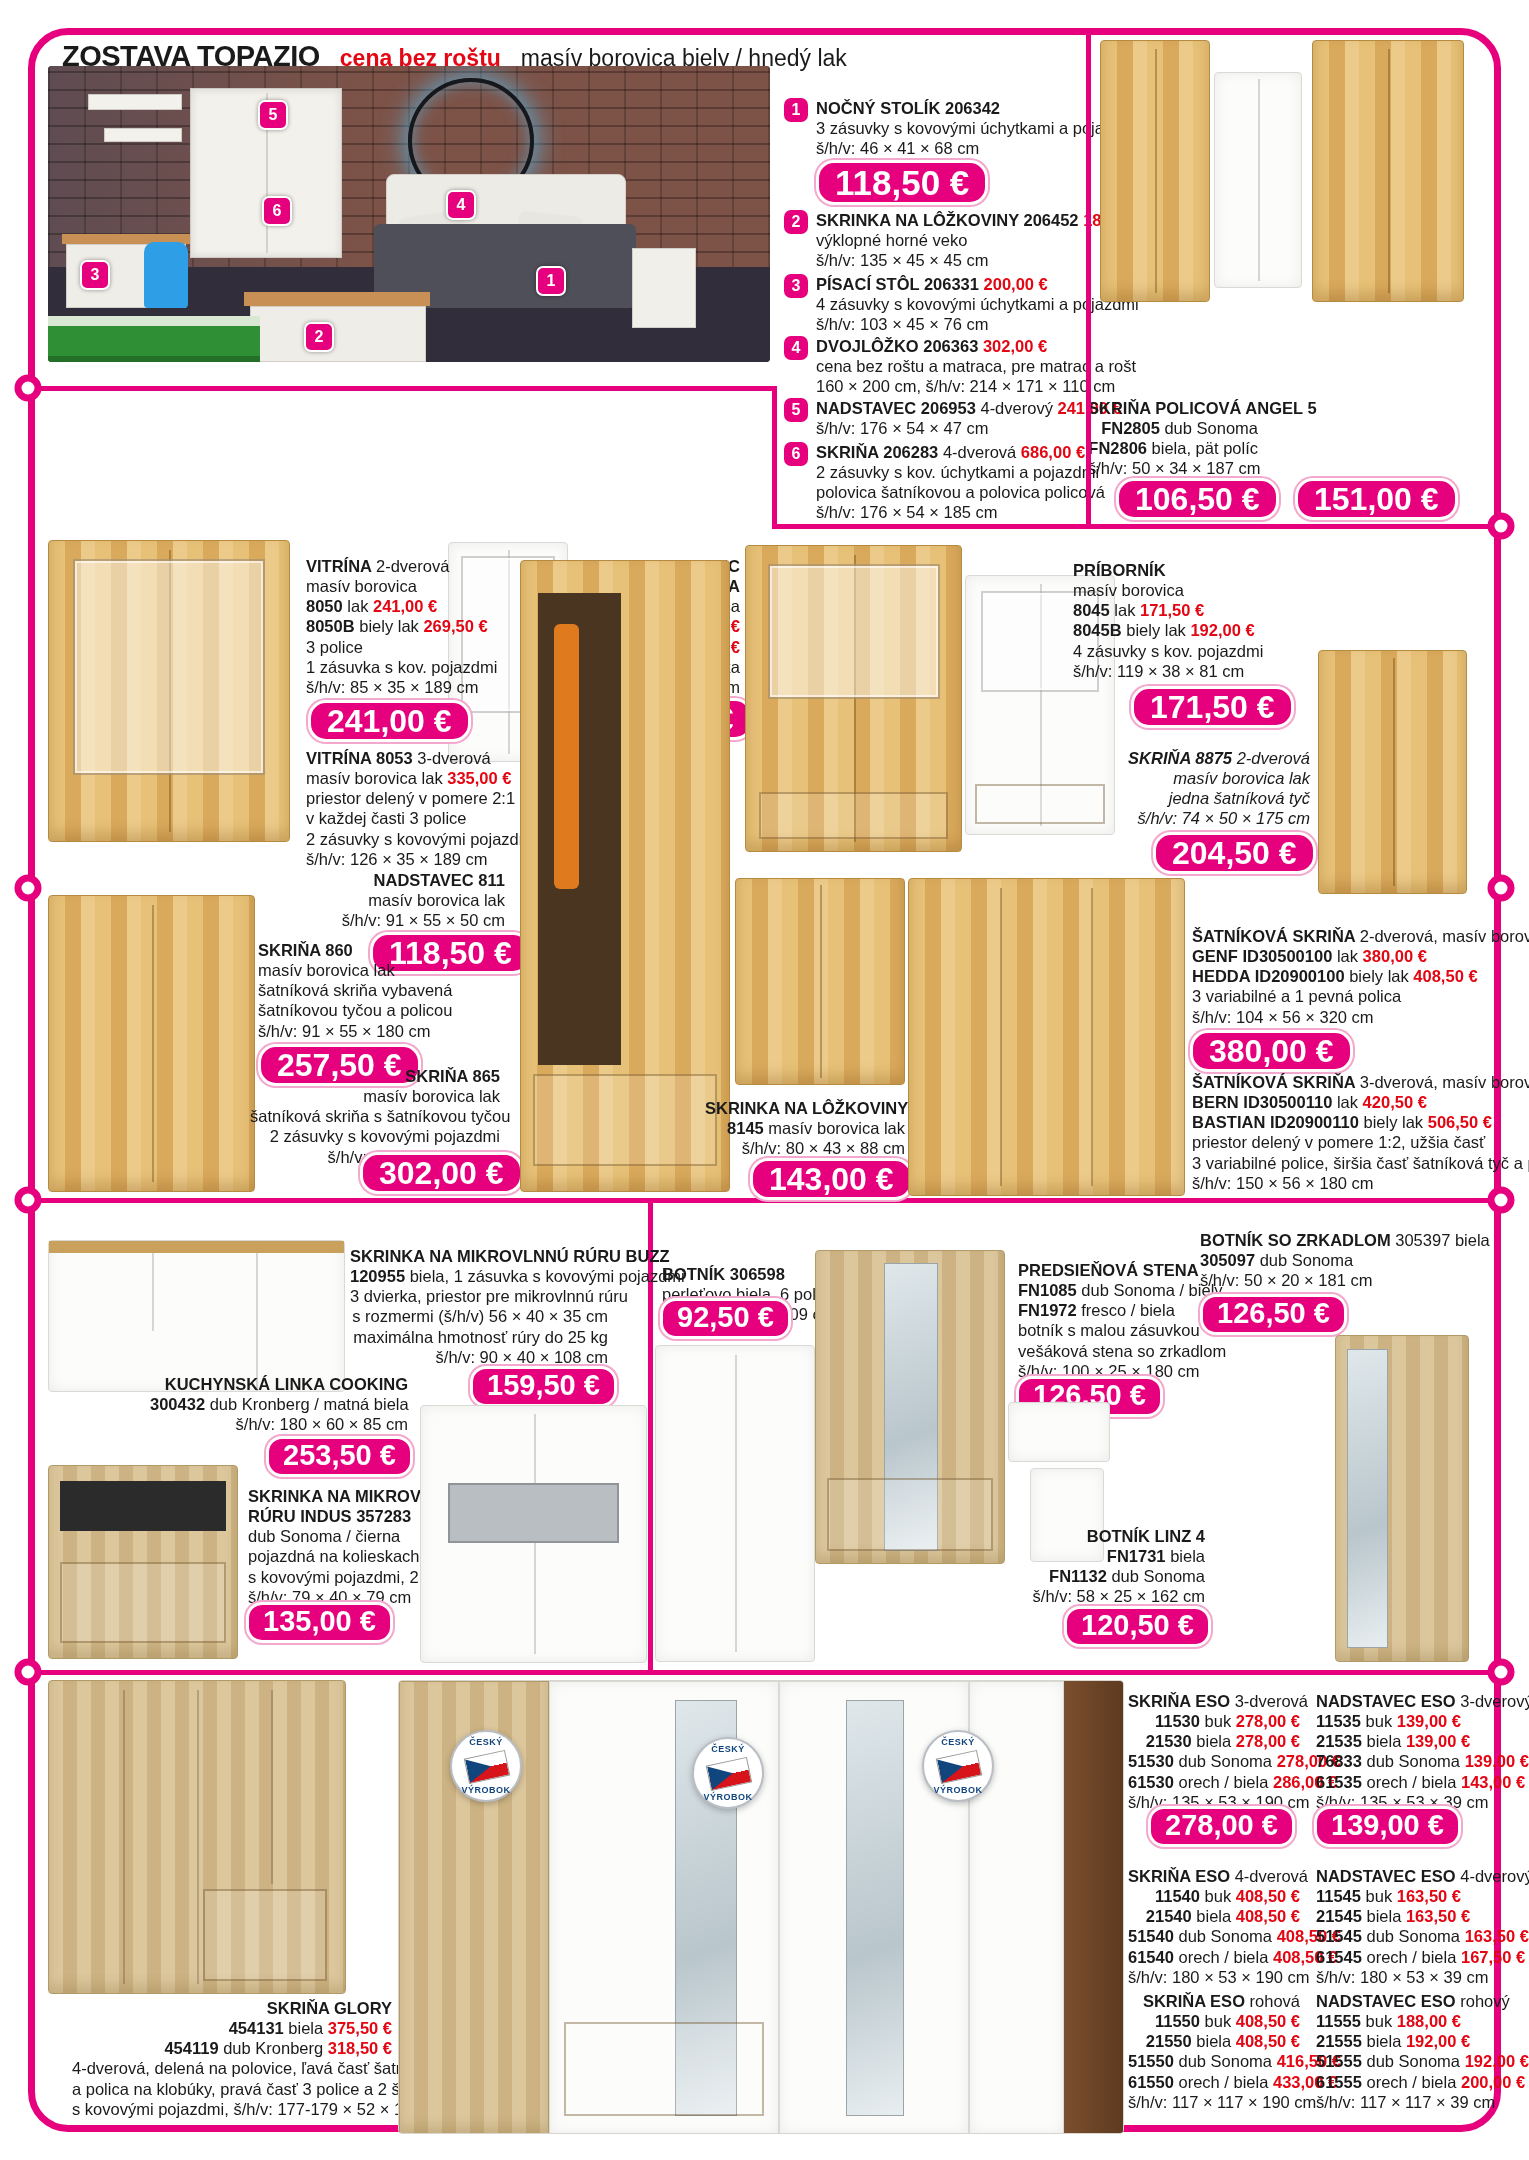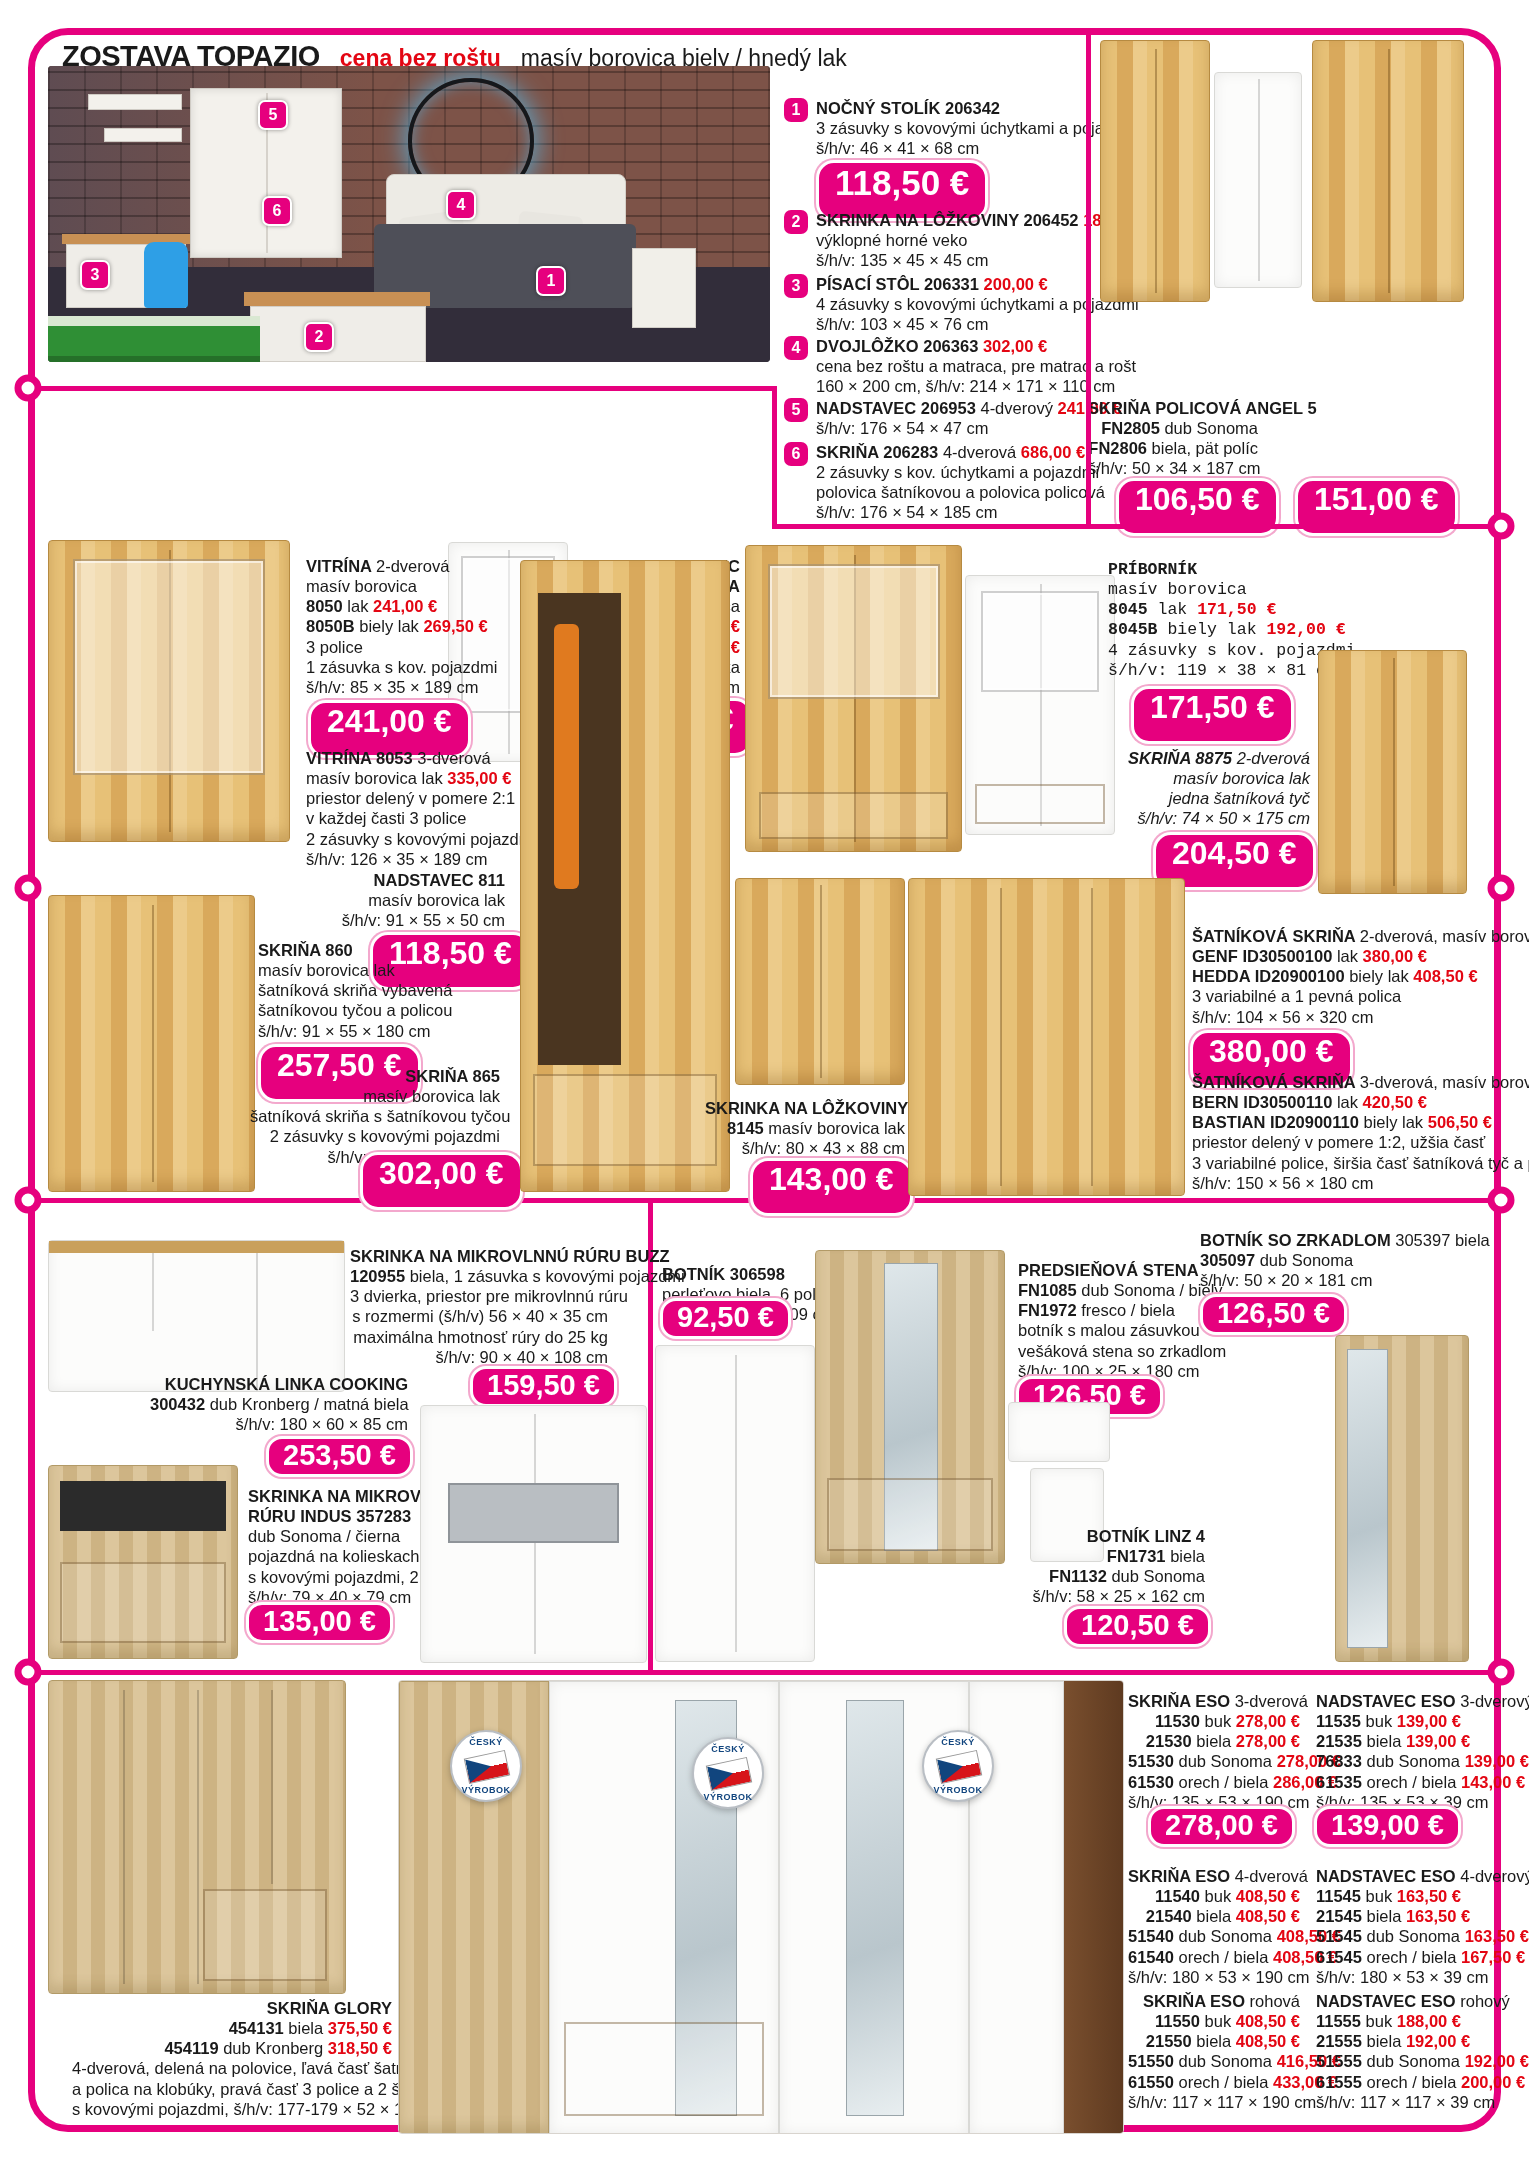--- a/index.html
+++ b/index.html
@@ -18,21 +18,21 @@
   .hdr .t3{font-size:23px;}
   
   .pb{position:absolute;font-size:16.5px;line-height:1.22;color:#1a1a1a;}
   .pb .ln{white-space:nowrap;}
   .pb .b{font-weight:700;}
   .pb .r{color:#e30613;font-weight:700;}
   .pb .n{font-weight:400;}
   .pb.ra{text-align:right;}
   
   .badge{position:absolute;background:#e6007e;color:#fff;font-weight:700;white-space:nowrap;
-         padding:2px 16px 16px;border:3px solid #fff;border-radius:18px;
+         padding:2px 16px 0;border:3px solid #fff;border-radius:18px;
          box-shadow:0 0 0 2px #f3a8cd;font-size:32px;line-height:1.05;}
   .badge.sm{font-size:29px;border-radius:16px;padding:1px 14px 4px;}
   .badge.lg{font-size:35px;}
   
   .numbox{position:absolute;left:-32px;top:0;width:24px;height:24px;background:#e6007e;
           border-radius:7px;color:#fff;font-weight:700;font-size:16px;display:flex;
           align-items:center;justify-content:center;}
   
   .img{position:absolute;border-radius:4px;}
   .pine{background:repeating-linear-gradient(90deg,#e7c177 0 16px,#d9a95c 16px 32px,#eccb8a 32px 46px);
@@ -255,21 +255,21 @@
   <div class="badge" style="left:590px;top:698px;">143,00 €</div>
   <div class="img pine split" style="left:745px;top:545px;width:215px;height:305px;">
       <div class="glass" style="bottom:50%;"></div>
       <div class="drawers"></div>
     </div>
   <div class="img whitef split" style="left:965px;top:575px;width:148px;height:258px;">
       <div class="glass" style="bottom:55%;"></div>
       <div class="drawers"></div>
     </div>
 
-  <div class="pb" style="left:1108px;top:560px;width:210px;font-family:Liberation Mono, monospace;">
+  <div class="pb" style="left:1073px;top:560px;width:210px;">
     <div>
         <div class="ln"><span class="b">PRÍBORNÍK</span></div>
         <div class="ln"><span class="n">masív borovica</span></div>
         <div class="ln"><span class="b">8045</span><span class="n"> lak </span><span class="r">171,50 €</span></div>
         <div class="ln"><span class="b">8045B</span><span class="n"> biely lak </span><span class="r">192,00 €</span></div>
         <div class="ln"><span class="n">4 zásuvky s kov. pojazdmi</span></div>
         <div class="ln"><span class="n">š/h/v: 119 × 38 × 81 cm</span></div>
       </div>
   </div>
   <div class="badge" style="left:1131px;top:686px;">171,50 €</div>

